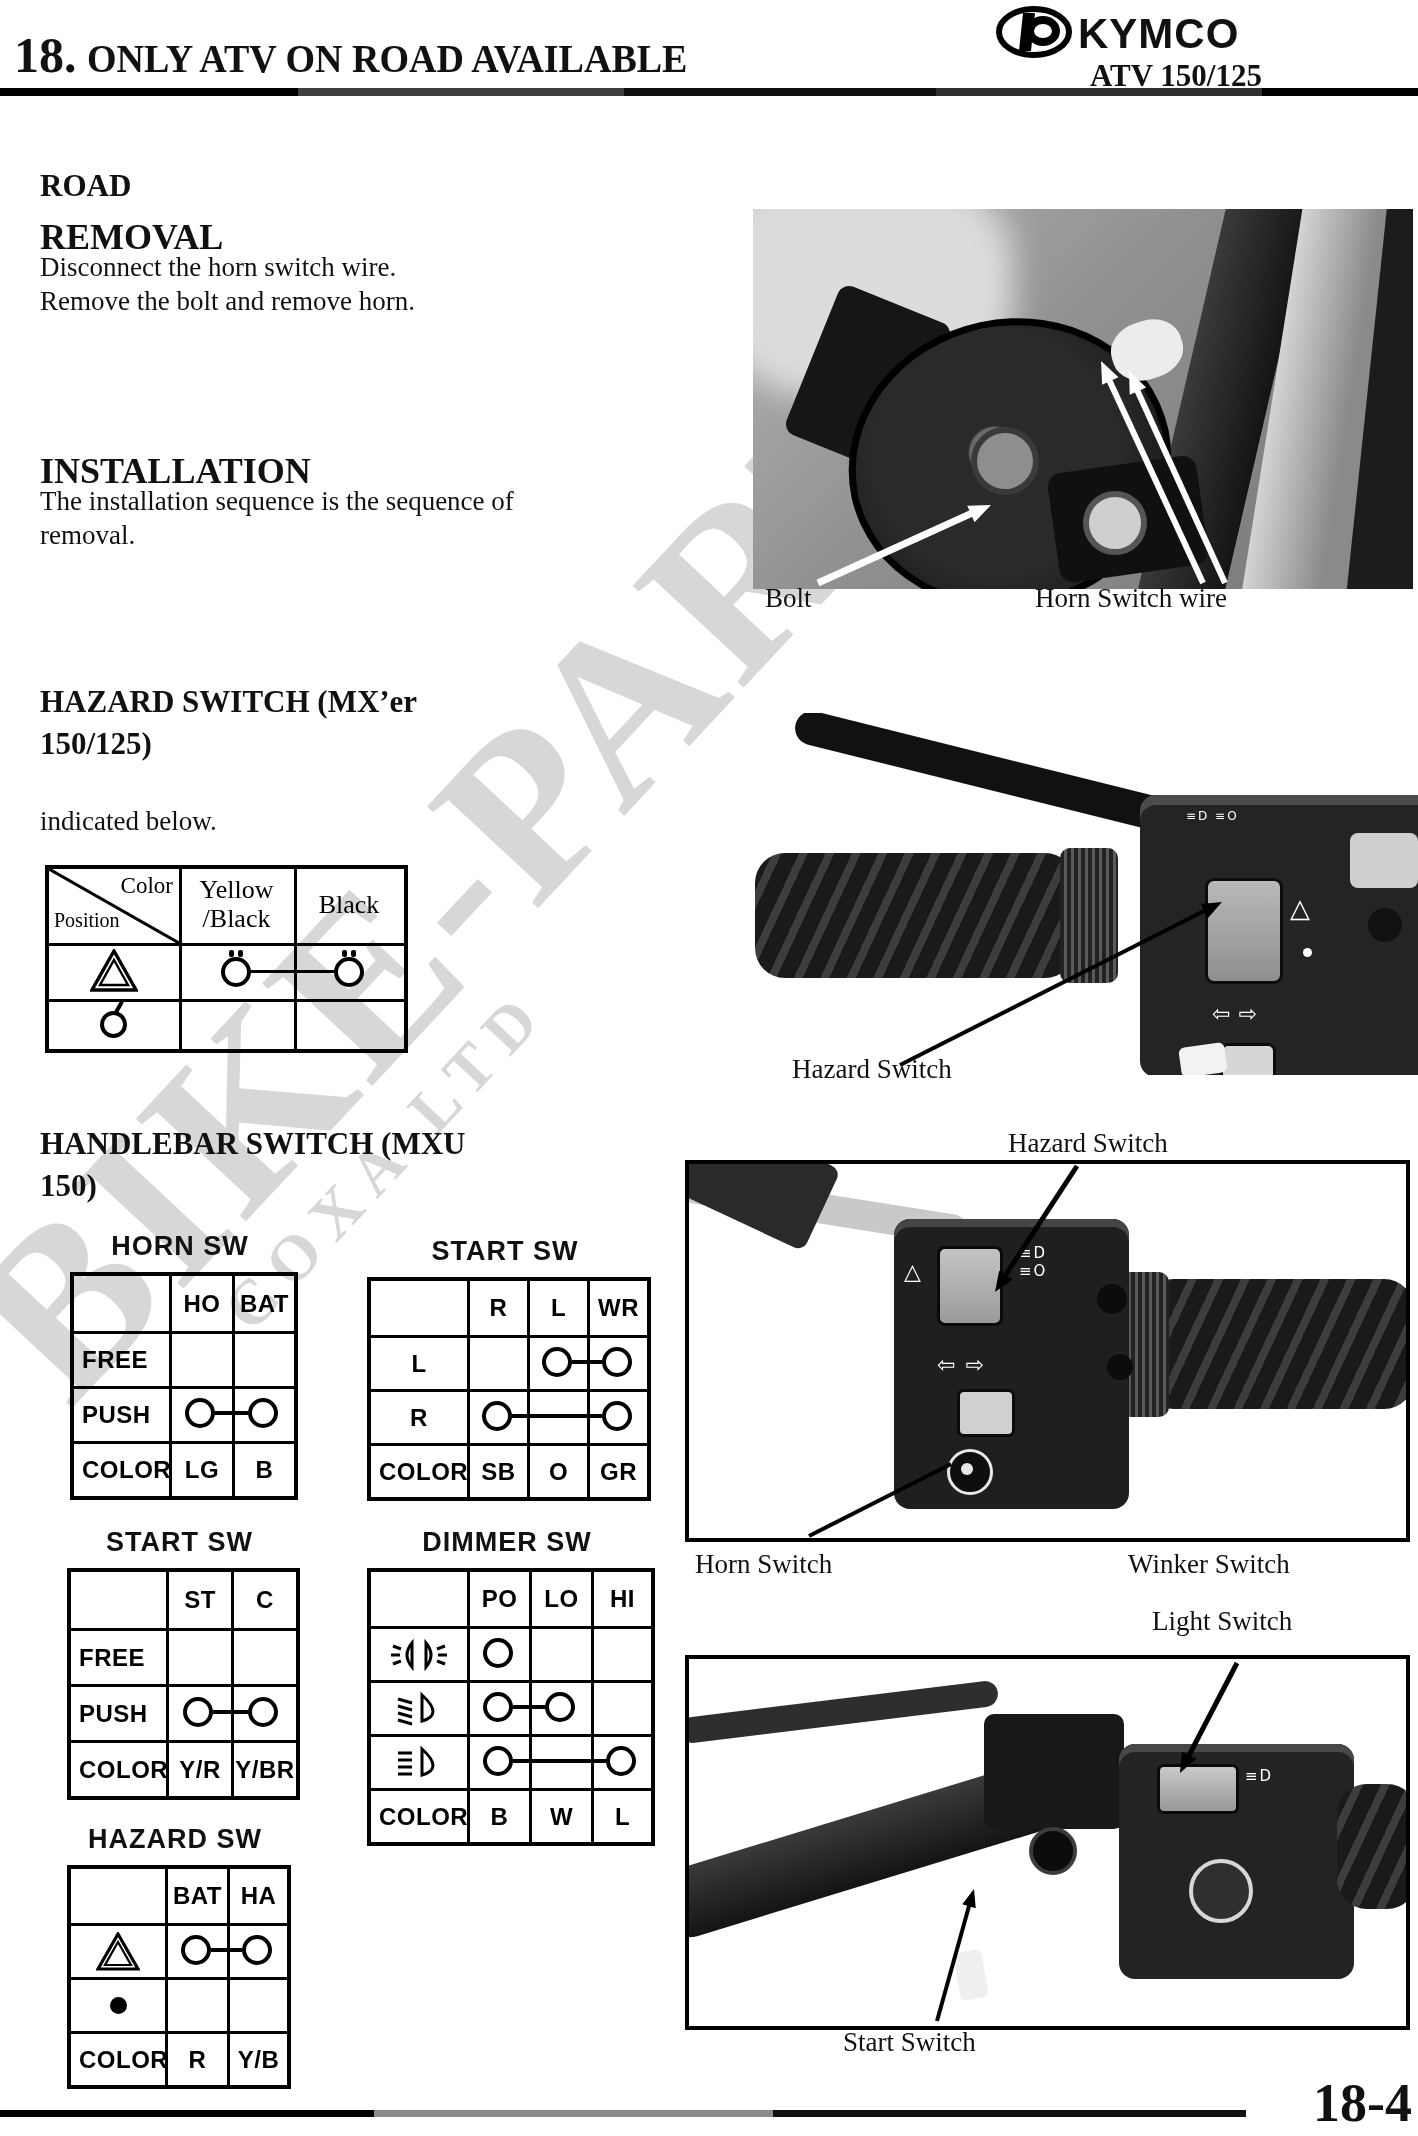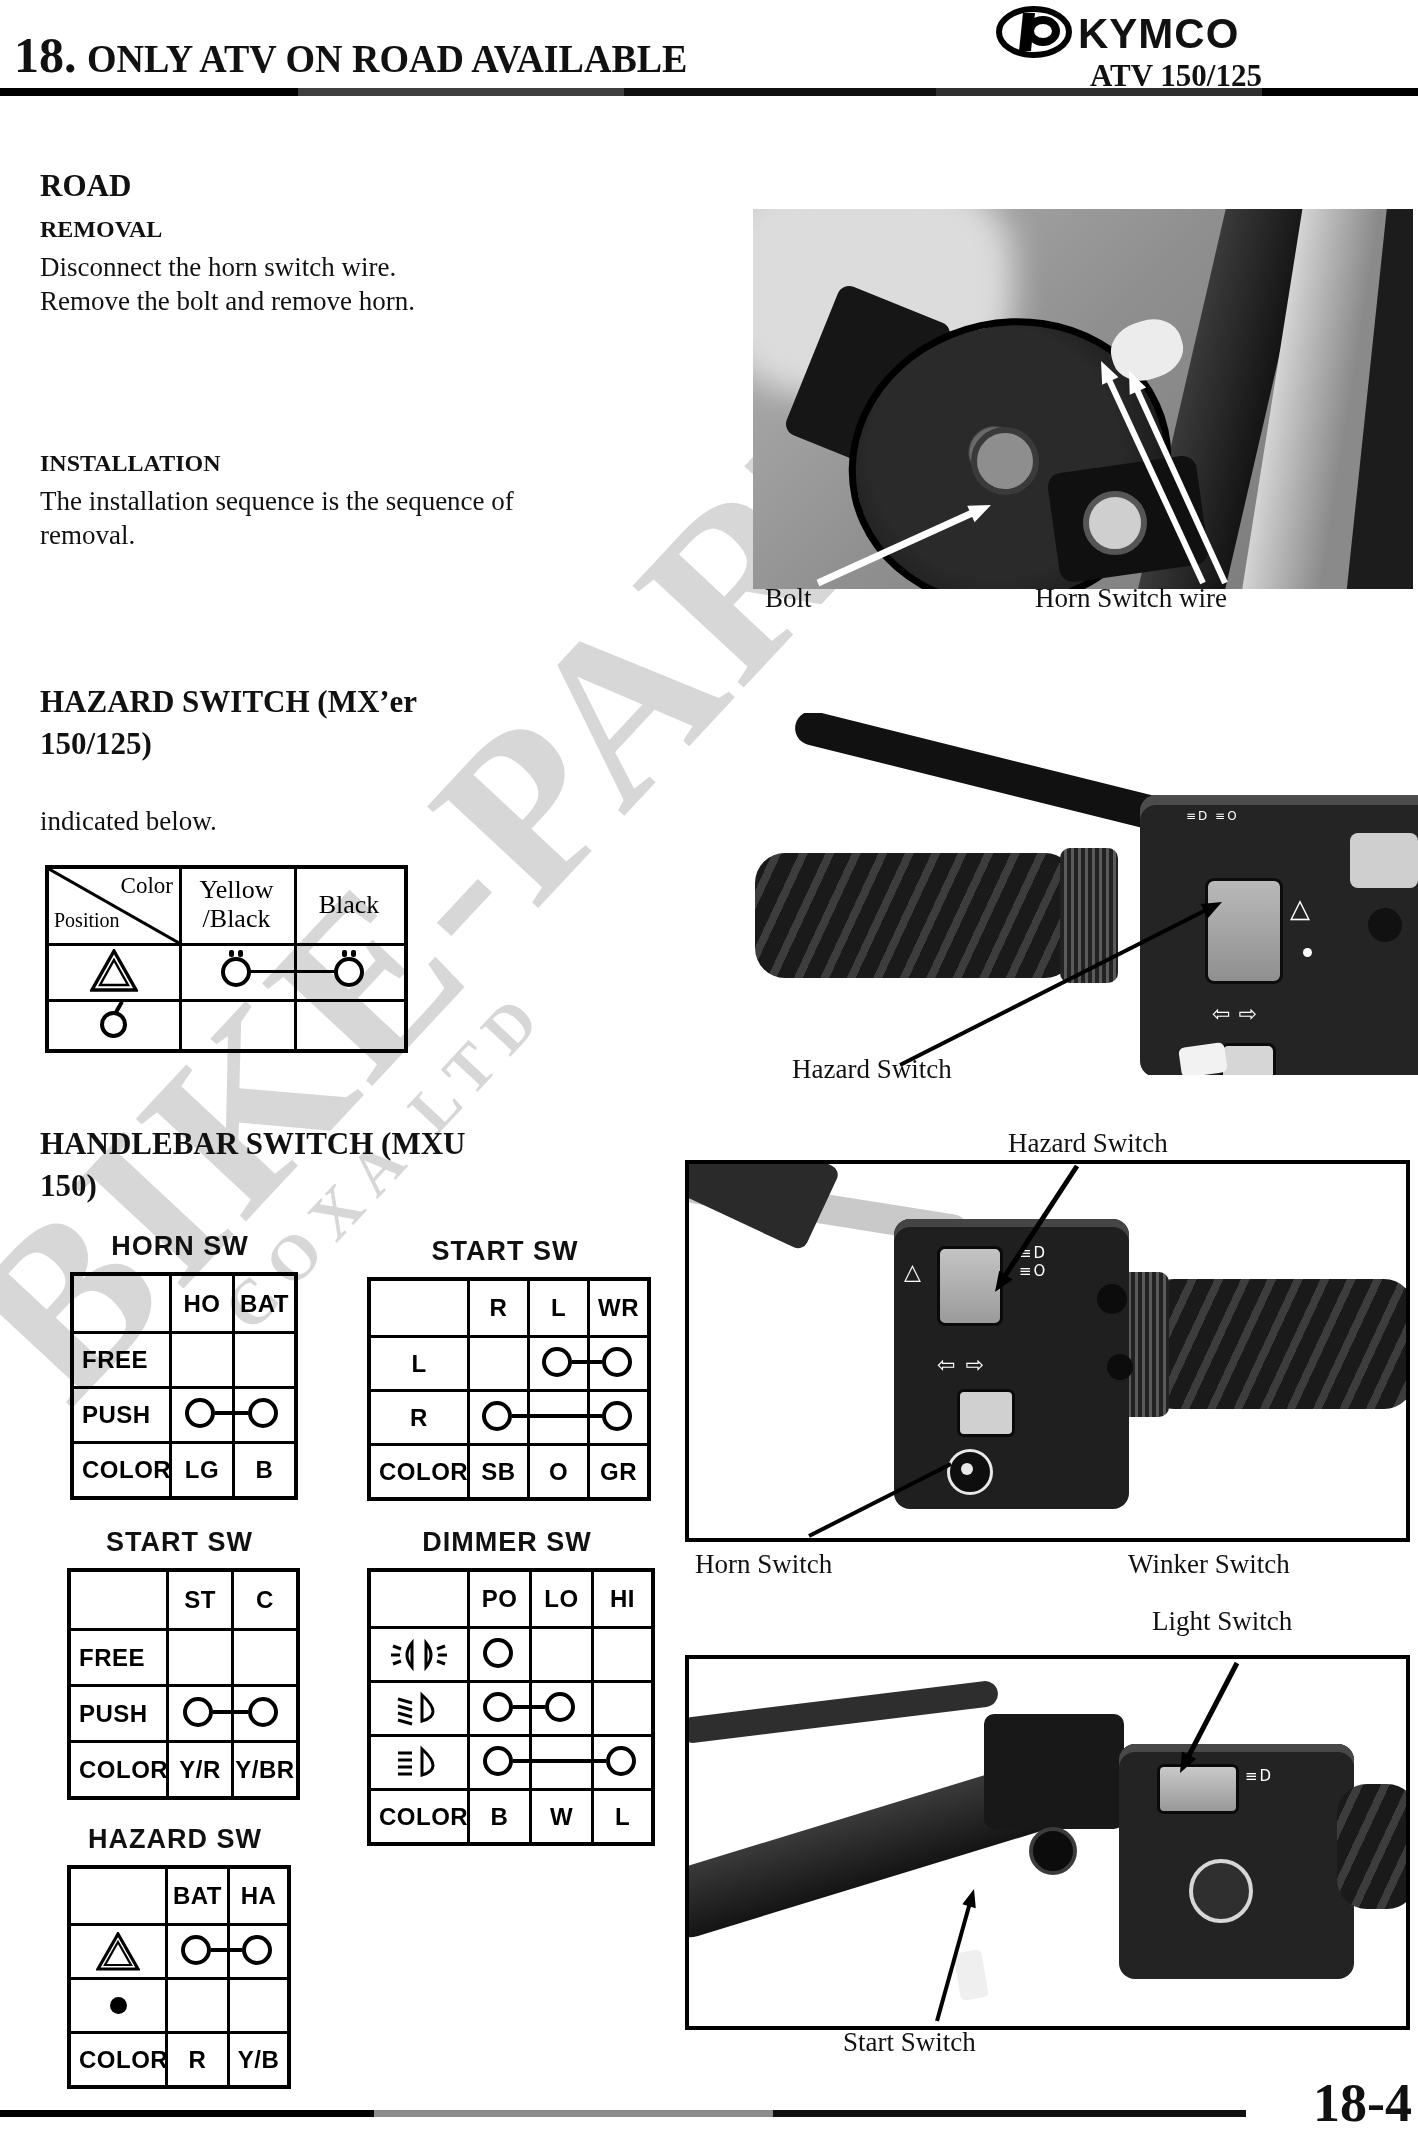--- a/index.html
+++ b/index.html
@@ -15,21 +15,21 @@
   .chapter-row{position:absolute;left:14px;top:26px;display:flex;align-items:baseline;gap:10px;z-index:3}
   .chapter-no{font-family:"Liberation Serif",serif;font-weight:bold;font-size:50px}
   .chapter-title{font-family:"Liberation Serif",serif;font-weight:bold;font-size:40px;transform:scaleX(.95);transform-origin:left bottom;white-space:nowrap}
   .brand{position:absolute;left:1078px;top:10px;font-family:"Liberation Sans",sans-serif;font-weight:900;font-size:42px;letter-spacing:1px;z-index:3}
   .model{position:absolute;left:1090px;top:58px;width:322px;text-align:left;font-family:"Liberation Serif",serif;font-weight:bold;font-size:31px;z-index:3}
   .rule-top{position:absolute;left:0;top:88px;width:1418px;height:8px;background:linear-gradient(90deg,#000 0 21%,#3f3f3f 21% 44%,#101010 44% 66%,#2f2f2f 66% 89%,#000 89% 100%);z-index:3}
   .rule-bottom{position:absolute;left:0;top:2110px;width:1246px;height:7px;background:linear-gradient(90deg,#000 0 30%,#8b8b8b 30% 62%,#111 62% 100%);z-index:3}
   .pageno{position:absolute;left:1282px;top:2072px;width:130px;text-align:right;font-family:"Liberation Serif",serif;font-weight:bold;font-size:54px;z-index:3}
 
   .h1{position:absolute;font-family:"Liberation Serif",serif;font-weight:bold;font-size:31px;z-index:2}
-  .h2{position:absolute;font-family:"Liberation Serif",serif;font-weight:bold;font-size:24px;z-index:2}
+  .h2{position:absolute;font-family:"Liberation Serif",serif;font-weight:bold;font-size:36px;z-index:2}
   .body-line{position:absolute;font-family:"Liberation Serif",serif;font-size:27px;z-index:2;white-space:nowrap}
   .lab{position:absolute;font-family:"Liberation Serif",serif;font-size:27px;z-index:3;white-space:nowrap}
 
   
   .ph{position:absolute;overflow:hidden;z-index:1}
   .ph .shape{position:absolute}
   .ph-svg{position:absolute;left:0;top:0;z-index:5}
   .bordered{border:4px solid #000;background:#fff}
   .grip{background:repeating-linear-gradient(115deg,#1a1a1a 0 16px,#3d3d3d 16px 24px);border-radius:30px}
   .collar{background:repeating-linear-gradient(90deg,#222 0 4px,#5a5a5a 4px 7px);border-radius:10px}

